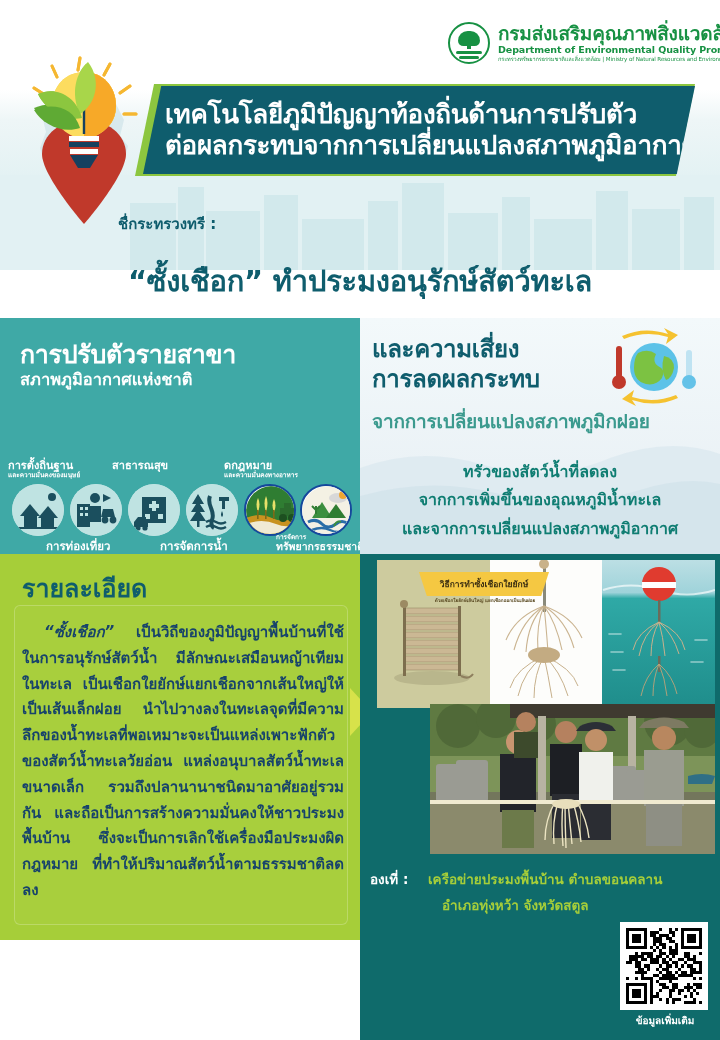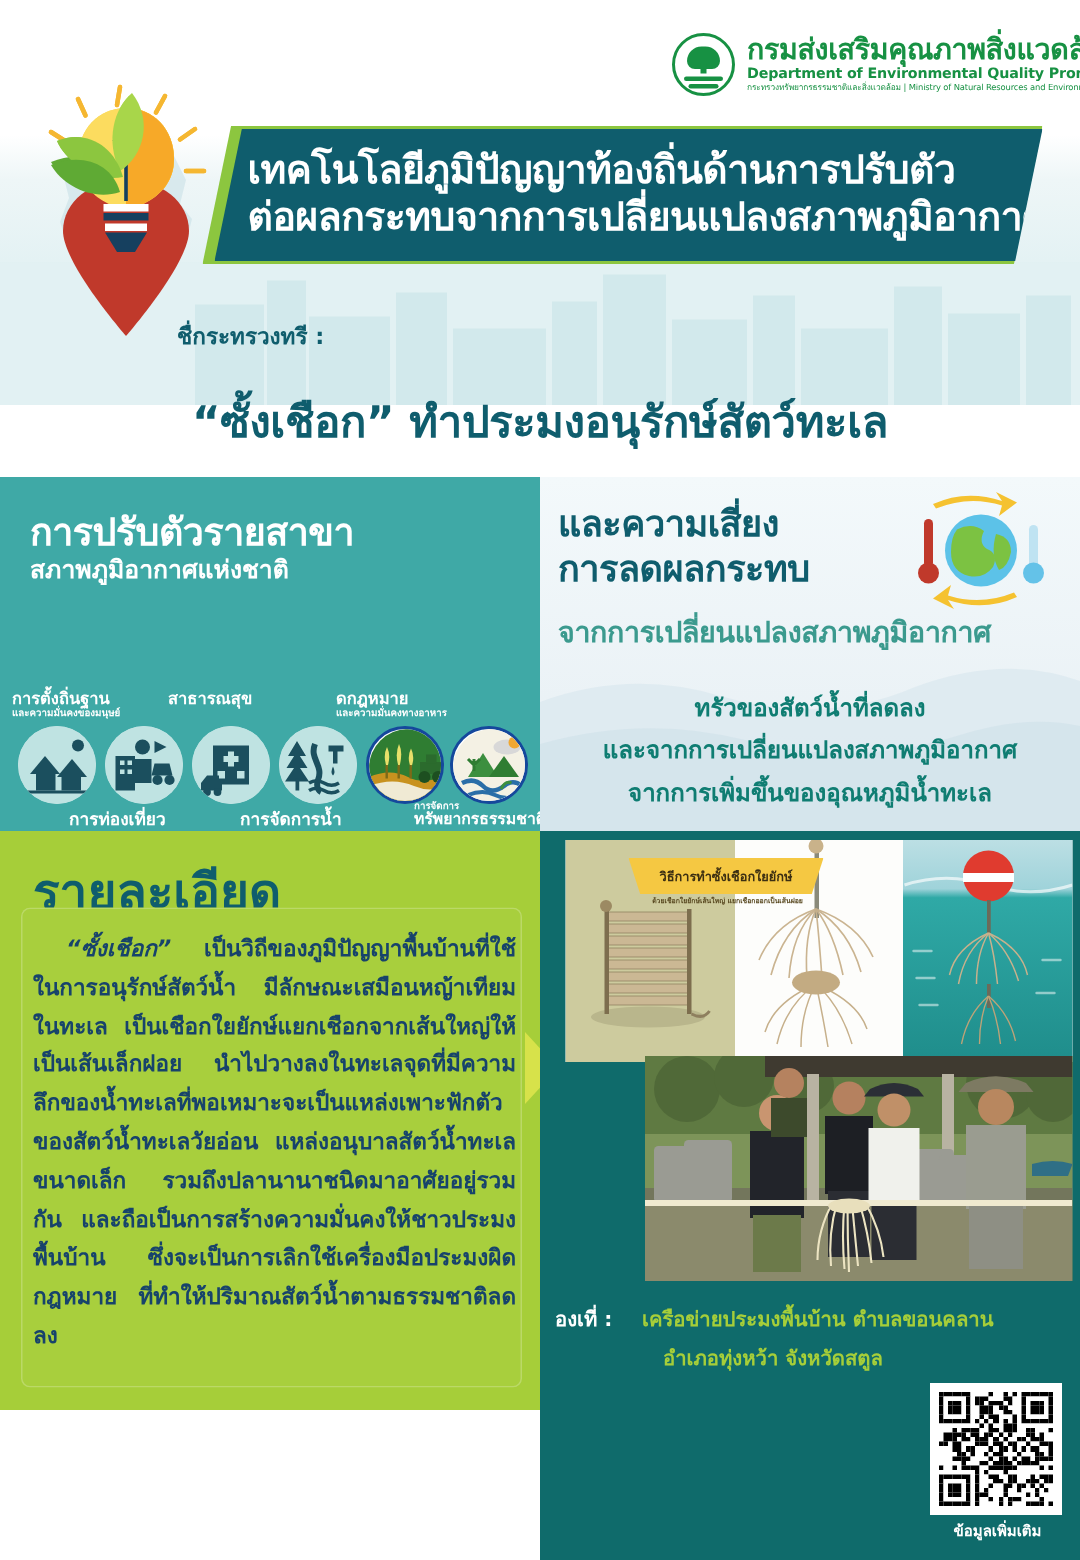--- a/index.html
+++ b/index.html
@@ -145,21 +145,21 @@
   .sec-lbl-sub { font-size:6.5px; font-weight:bold; display:block; }
   .sec-lbl-bot { font-size:11.5px; }
 
   
   .detail-panel {
     position:absolute; left:0; top:554px; width:360px; height:386px;
     background:#a6ce39;
   }
   .detail-head {
     position:absolute; left:22px; top:568px;
-    color:#0f5d6d; font-size:33px; font-weight:bold;
+    color:#0f5d6d; font-size:25px; font-weight:bold;
   }
   .detail-card {
     position:absolute; left:14px; top:605px; width:334px; height:320px;
     background:#a8cf3d; border-radius:6px;
     box-shadow:0 0 0 1px rgba(255,255,255,0.22) inset;
   }
   .detail-text {
     position:absolute; left:22px; top:620px; width:322px;
     color:#17436b; font-size:15px; font-weight:bold; line-height:1.72;
     text-align:justify; text-indent:22px;
@@ -476,25 +476,25 @@
   <div class="panel-right">
     <svg width="360" height="236" viewBox="0 0 360 236" style="position:absolute;left:0;bottom:0">
       <path d="M0 150 Q60 128 120 146 Q190 166 250 140 Q310 118 360 136 L360 236 L0 236 Z" fill="#dbe8ef" opacity="0.75"></path>
       <path d="M0 178 Q70 158 140 176 Q210 194 280 172 Q325 158 360 166 L360 236 L0 236 Z" fill="#cfe1ea" opacity="0.6"></path>
     </svg>
   </div>
   <div class="pr-h1">
     <div>และความเสี่ยง</div>
     <div>การลดผลกระทบ</div>
   </div>
-  <div class="pr-h2">จากการเปลี่ยนแปลงสภาพภูมิอากาศ</div>
+  <div class="pr-h2">จากการเปลี่ยนแปลงสภาพภูมิกฝอย</div>
   <div class="pr-body">
     <div>ทรัวของสัตว์น้ำที่ลดลง</div>
+    <div>จากการเพิ่มขึ้นของอุณหภูมิน้ำทะเล</div>
     <div>และจากการเปลี่ยนแปลงสภาพภูมิอากาศ</div>
-    <div>จากการเพิ่มขึ้นของอุณหภูมิน้ำทะเล</div>
   </div>
 
   <div class="globe-icon">
     <svg width="95" height="85" viewBox="0 0 95 85">
       <path d="M18 10 q22 -10 46 -2 l-4 -6 l14 7 l-12 9 l2 -7 q-22 -7 -44 2 Z" fill="#f5c230"></path>
       <path d="M74 72 q-22 10 -46 2 l4 6 l-14 -7 l12 -9 l-2 7 q22 7 44 -2 Z" fill="#f5c230"></path>
       <circle cx="50" cy="41" r="24" fill="#5cc2e8"></circle>
       <path d="M34 27 q10 -5 18 1 q-4 8 2 12 q8 3 4 12 q-6 8 -16 6 q-12 -3 -12 -16 q0 -10 4 -15 Z" fill="#7cc242"></path>
       <path d="M60 30 q10 2 10 12 q-2 10 -8 12 q-6 -10 -2 -24 Z" fill="#7cc242"></path>
       <rect x="12" y="20" width="6" height="32" rx="3" fill="#c0392b"></rect>

